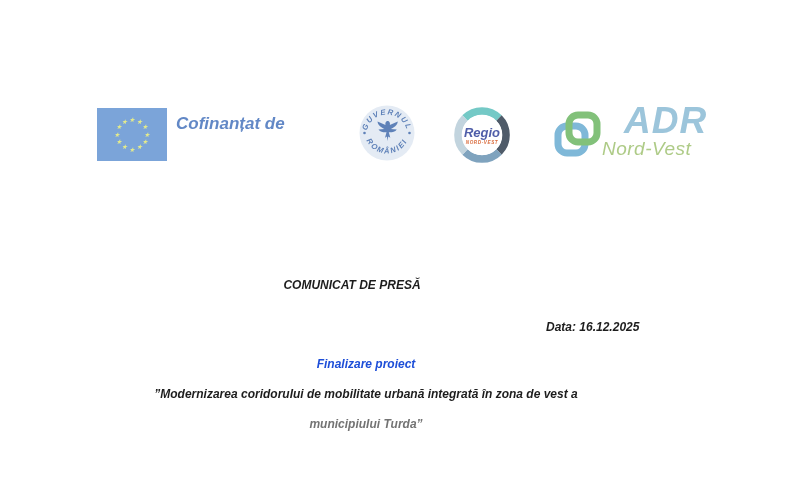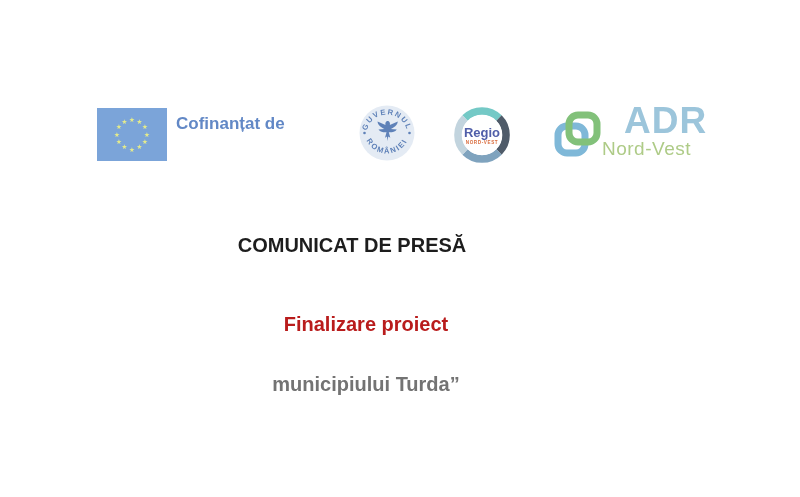--- a/index.html
+++ b/index.html
@@ -2,20 +2,21 @@
 <html><head>
 <meta charset="utf-8">
 <style>
   html,body{margin:0;padding:0;background:#fff;}
   .page{
     position:relative;
     width:756px;height:497px;
     background:#ffffff;
     font-family:"Liberation Sans", sans-serif;
     overflow:hidden;
+    font-style:italic;
   }
   
   .eu-flag{
     position:absolute;left:97px;top:108px;
     width:70px;height:53px;
   }
   .eu-flag .star{
     position:absolute;
     font-size:6.5px;line-height:6.5px;
     transform:translate(-50%,-50%);
@@ -34,22 +35,23 @@
     white-space:nowrap;
   }
   .adr-subtitle{
     position:absolute;left:602px;top:138px;
     font-size:19px;font-weight:400;letter-spacing:0.5px;
     white-space:nowrap;
   }
   
   .doc-text{
     position:absolute;
-    color:#1d1d1d;font-weight:700;font-size:20px;
+    color:#1d1d1d;font-weight:700;font-size:12px;
     white-space:nowrap;
+    margin-top:44px;
   }
   .centered{left:0;right:24px;text-align:center;}
   .heading{top:234px;right:52px;}
   .date-line{top:276px;left:546px;}
   .title-1{top:313px;}
   .title-2{top:343px;}
   .title-3{top:373px;}
 </style>
 </head>
 <body>
@@ -108,19 +110,21 @@
 
   <svg class="adr-icon" width="50" height="48" viewBox="0 0 50 48">
     <rect x="6" y="16" width="27" height="27" rx="9" fill="none" stroke="#7FB8D8" stroke-width="7"></rect>
     <rect x="17" y="5" width="28" height="27" rx="9" fill="none" stroke="#82C17A" stroke-width="7"></rect>
   </svg>
   <div class="adr-title" style="color: rgb(156, 197, 219);">ADR</div>
   <div class="adr-subtitle" style="color: rgb(174, 203, 135);">Nord-Vest</div>
 
   <div class="doc-text centered heading" style="color: rgb(29, 29, 29);">COMUNICAT DE PRESĂ</div>
 
+  <div class="doc-text date-line" style="color: rgb(29, 29, 29);">Data: 16.12.2025</div>
 
-  <div class="doc-text centered title-1" style="color: #b91c1c; text-align: center;">Finalizare proiect</div>
+  <div class="doc-text centered title-1" style="color: #1d4ed8; text-align: center;">Finalizare proiect</div>
 
+  <div class="doc-text centered title-2" style="color: rgb(29, 29, 29);">”Modernizarea coridorului de mobilitate urbană integrată în zona de vest a</div>
 
   <div class="doc-text centered title-3" style="color: #737373;">municipiului Turda”</div>
 
 </div>
 
 </body></html>

